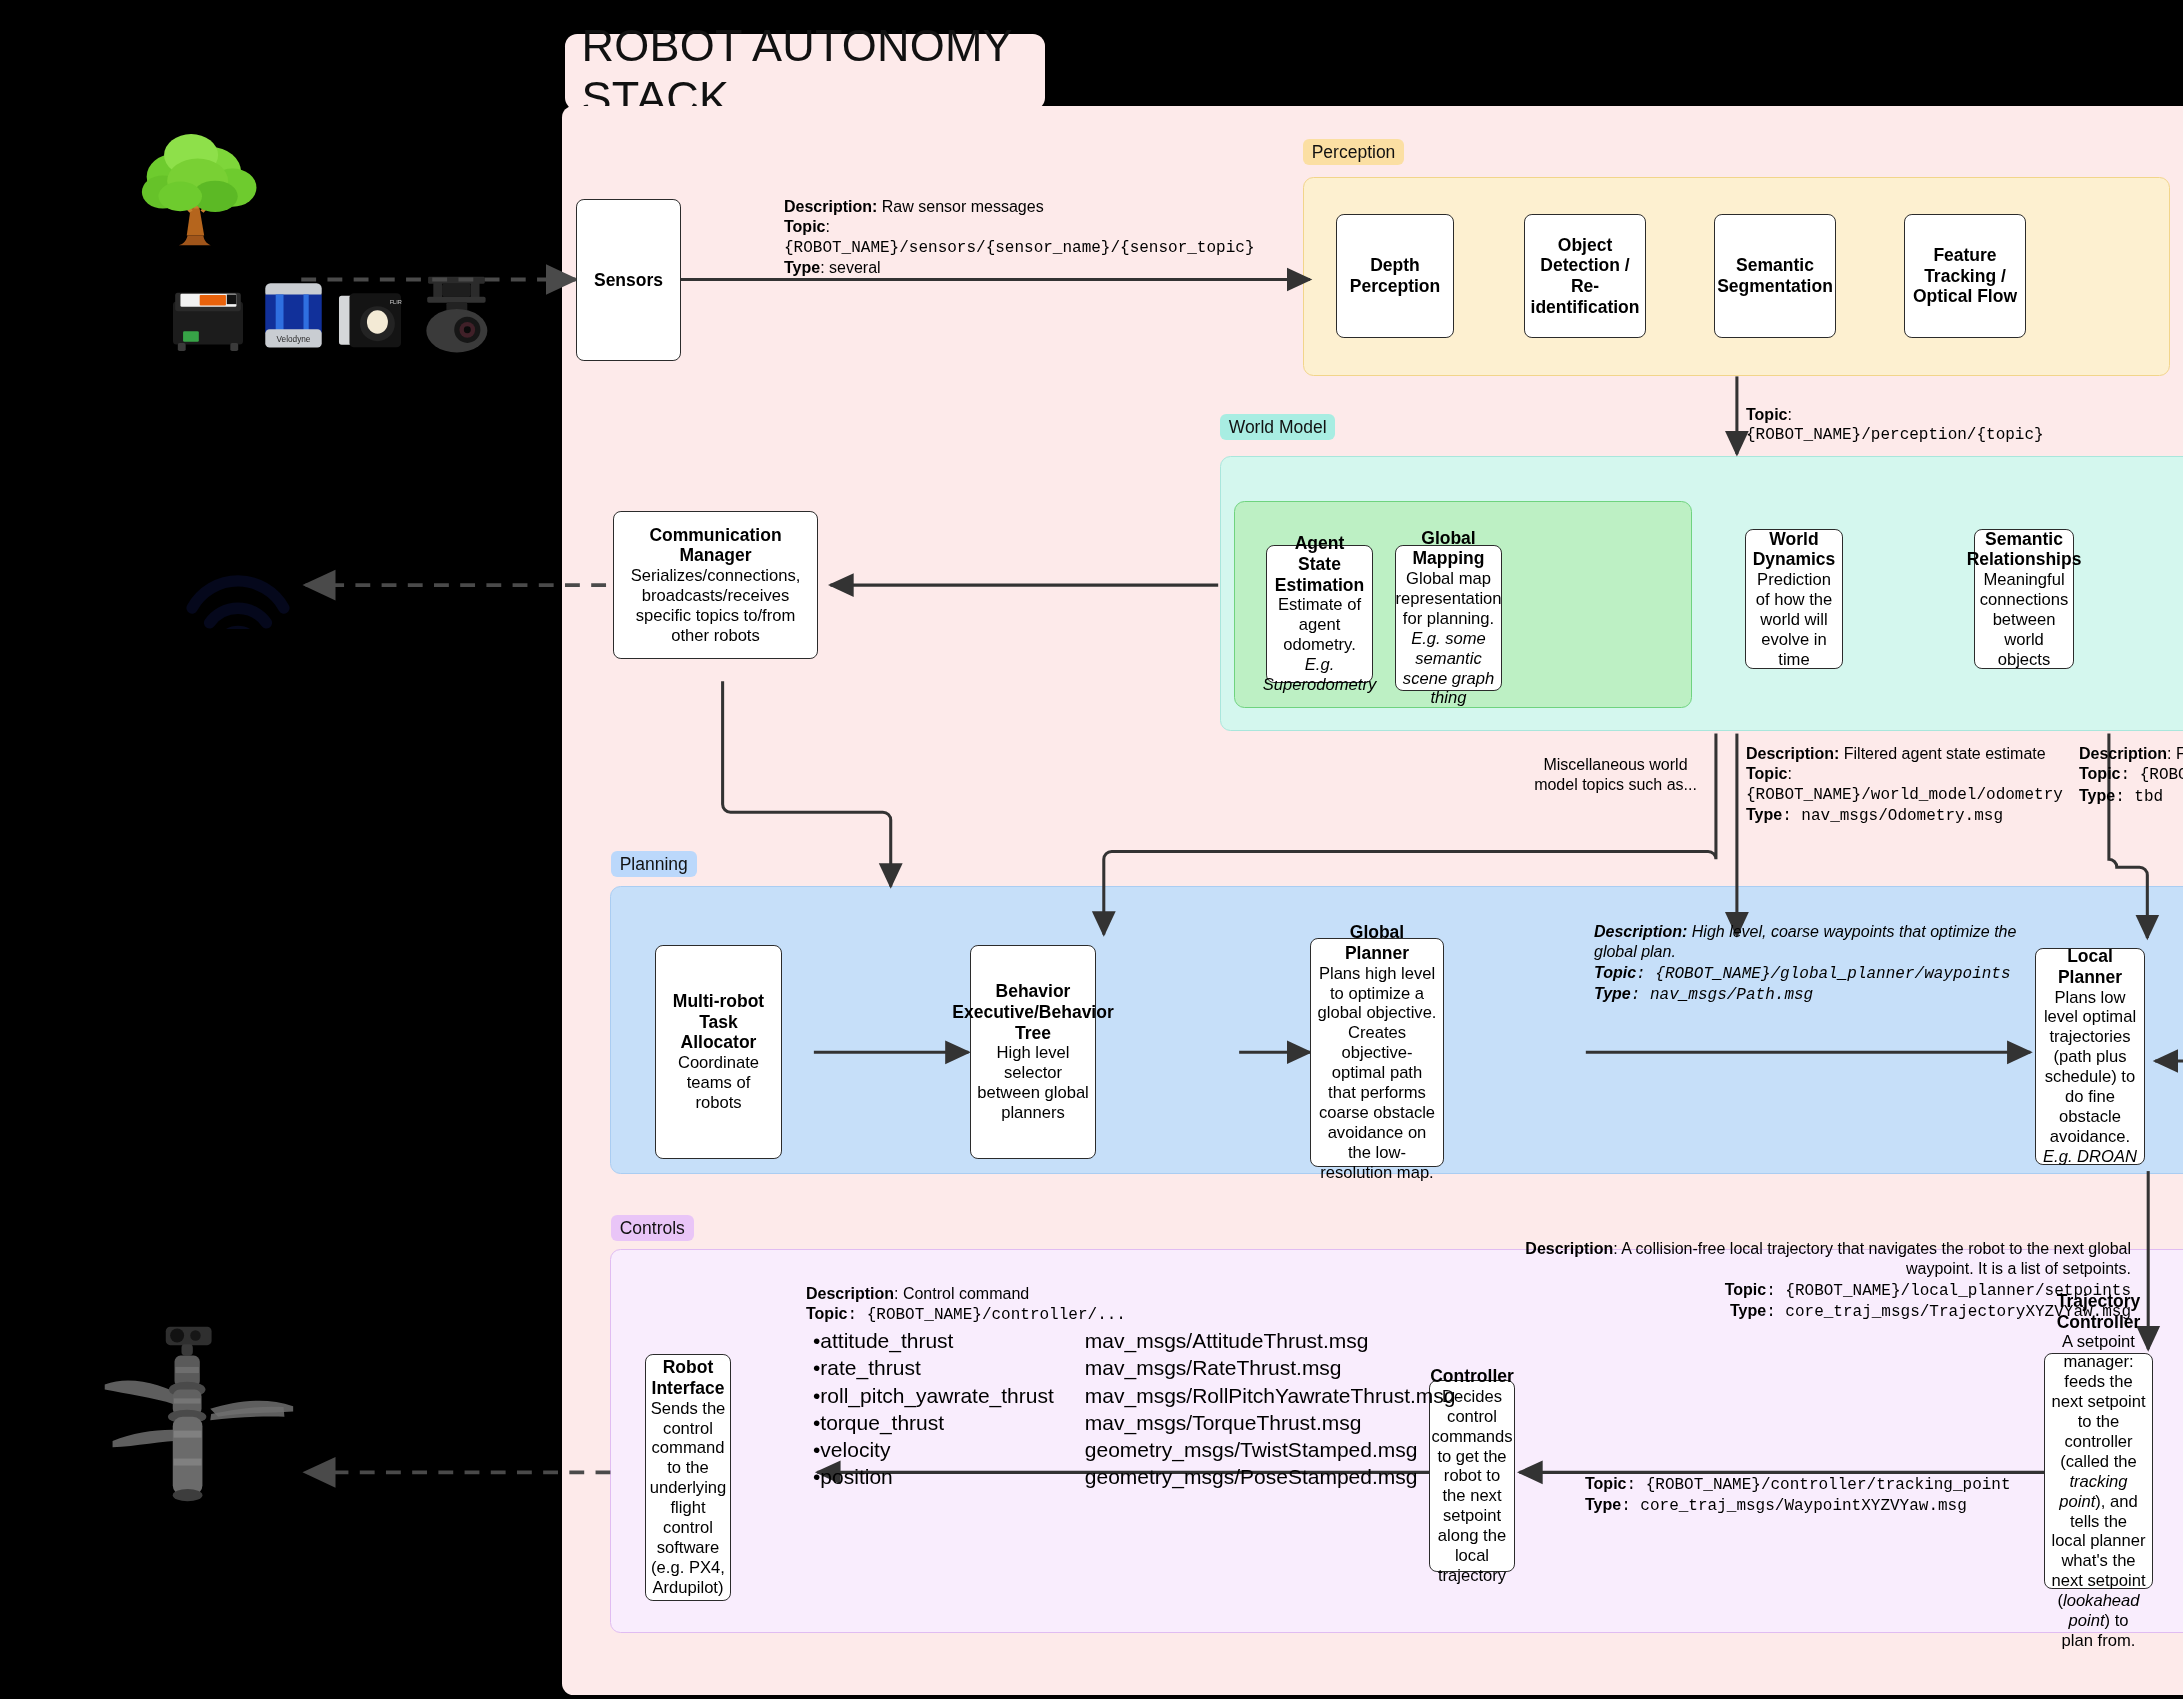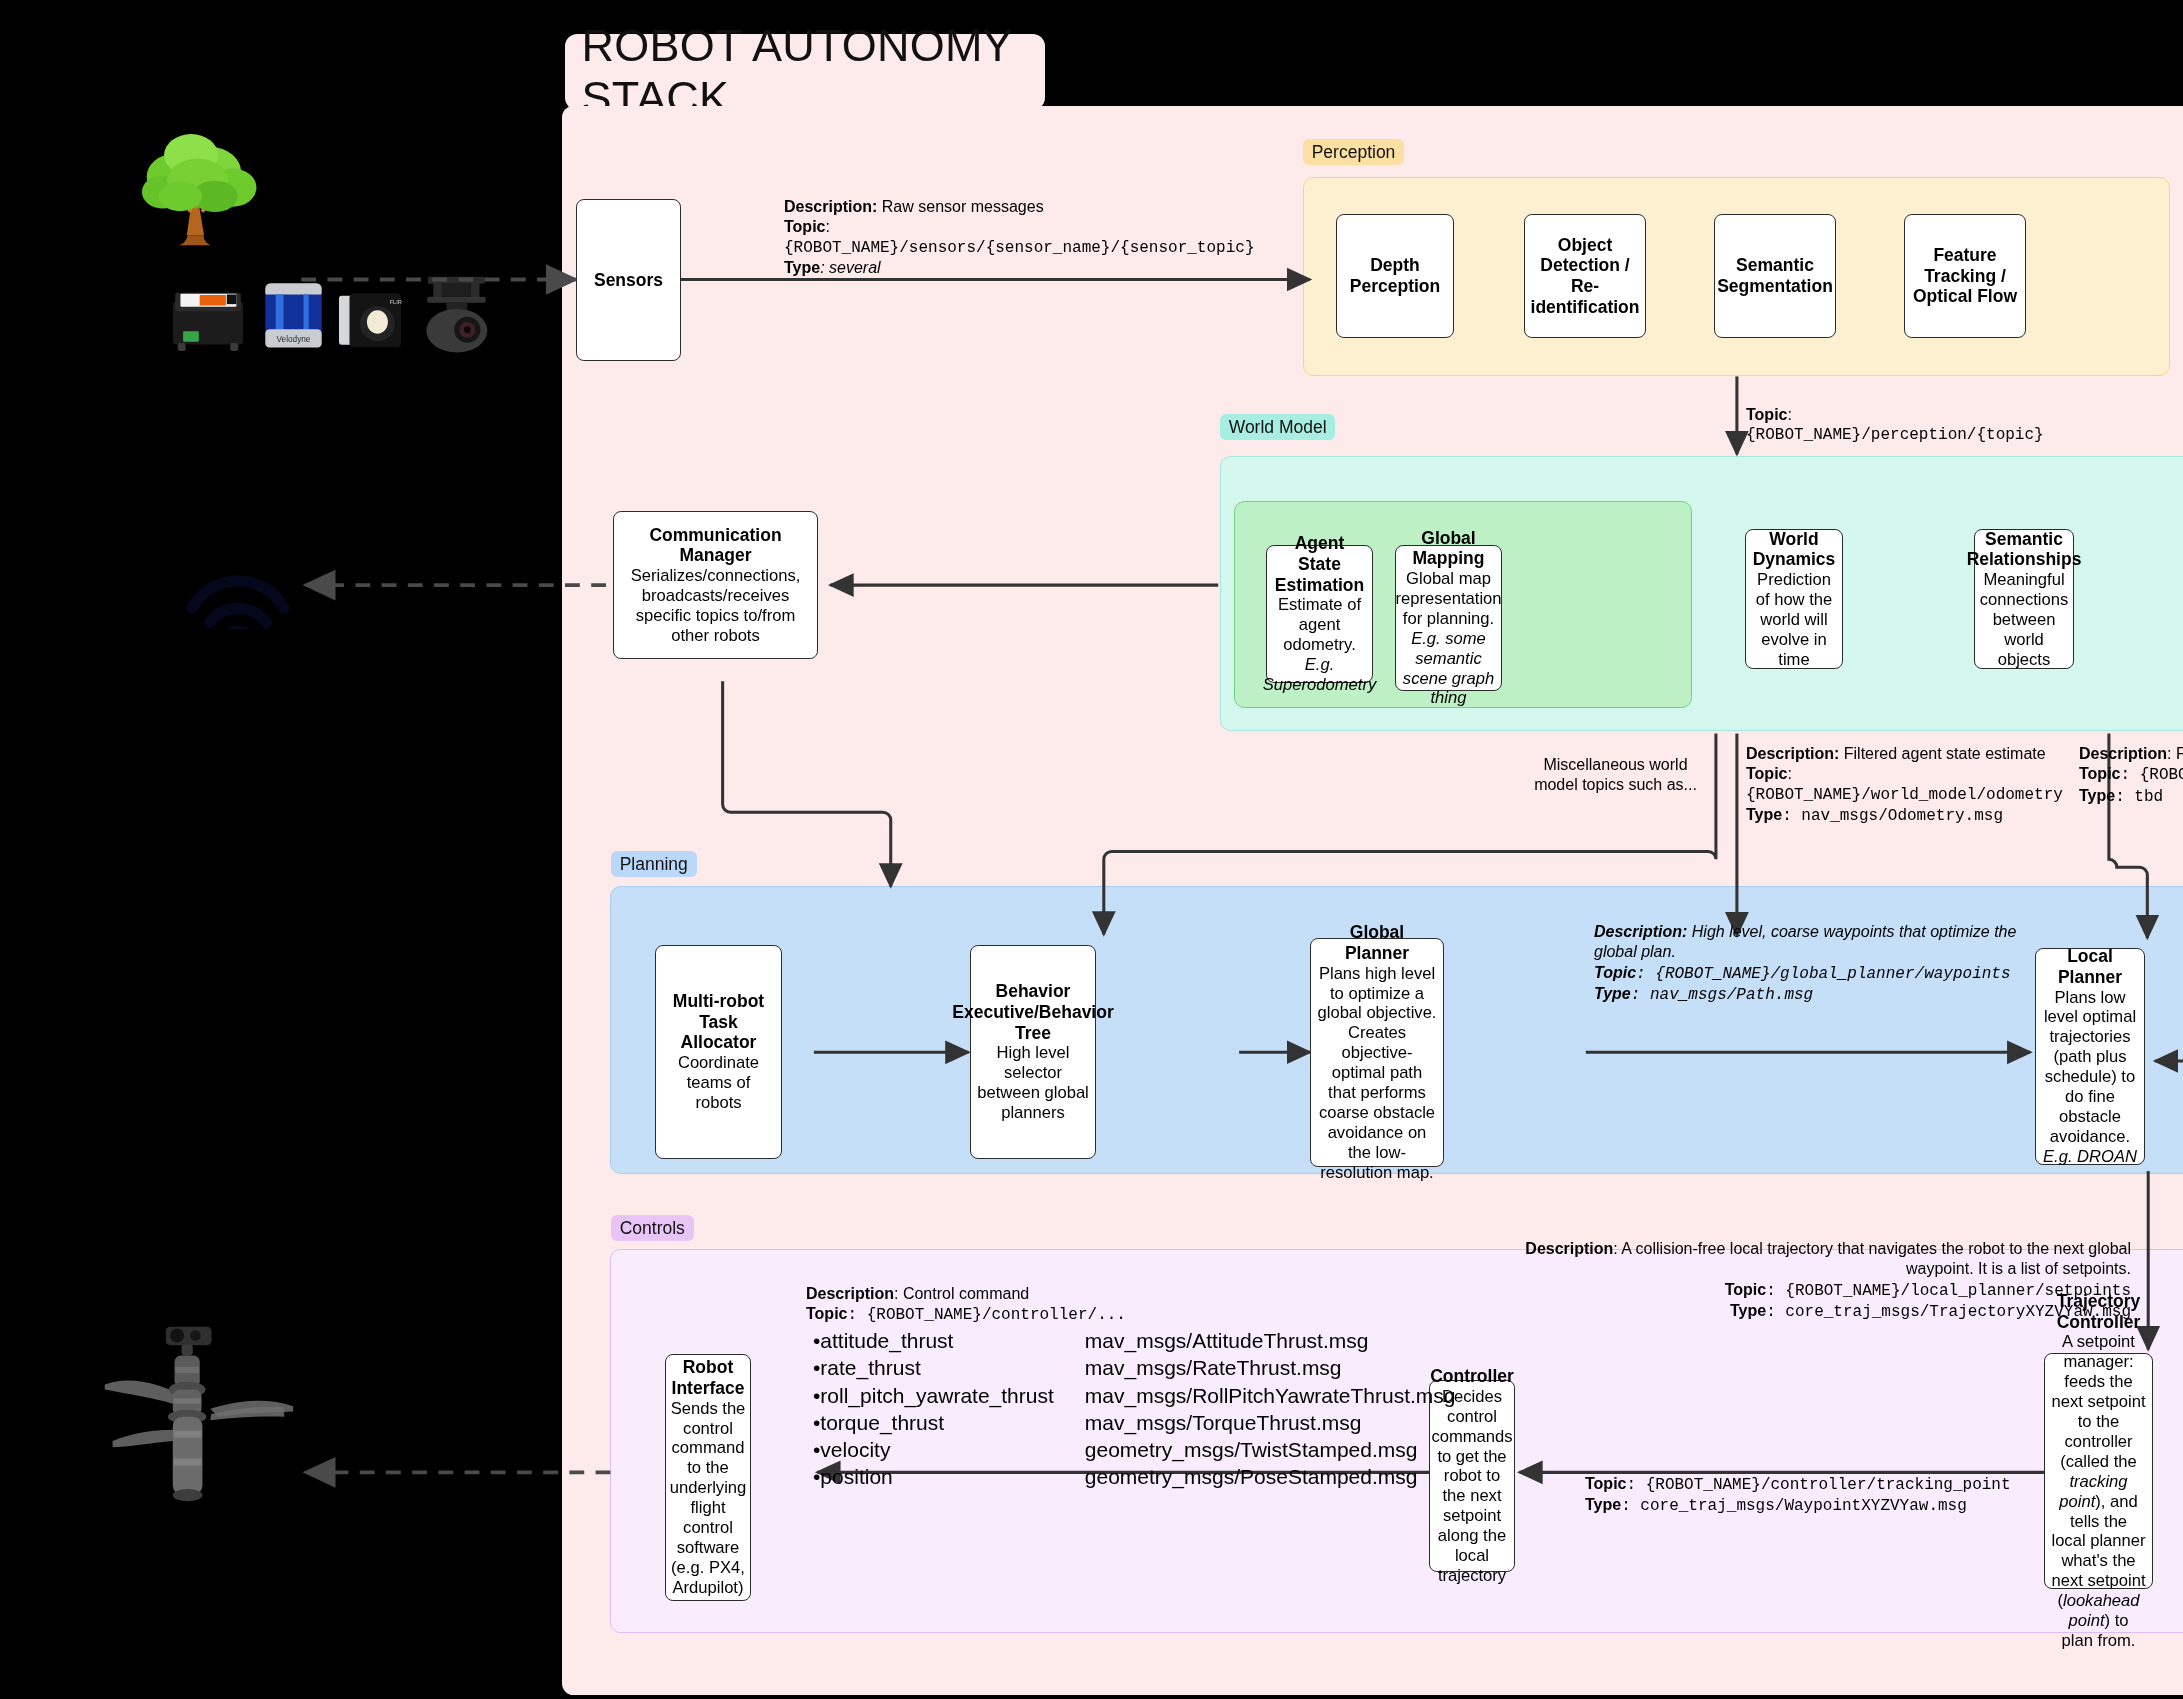--- a/index.html
+++ b/index.html
@@ -39,21 +39,21 @@
   #tag-perception{background:#fbdfa3;}
   #tag-worldmodel{background:#a8ede2;}
   #tag-slam{background:#7fdd90;}
   #tag-planning{background:#bbd8fb;}
   #tag-controls{background:#e9c5f7;}
 
   
   .ann{position:absolute;font-size:16px;line-height:1.28;color:#000;}
   .ann b{font-weight:bold;}
   .mono{font-family:"Liberation Mono",monospace;}
-  .ital{font-style:italic;margin-top:16px;}
+  .ital{margin-top:16px;}
   .ann.right{text-align:right;}
   .ann.center{text-align:center;}
 
   
   .msgtab{position:absolute;font-size:21px;line-height:1.3;
           font-family:Liberation Sans, sans-serif;}
   .msgtab table{border-collapse:collapse;}
   .msgtab td{padding:0 0 0 0;vertical-align:top;white-space:nowrap;}
   .msgtab td.k{padding-right:31px;}
 
@@ -286,21 +286,21 @@
   <div class="node" style="left:1310px;top:938px;width:134px;height:229px;">
     <div class="t">Global Planner</div>
     <div class="d">Plans high level to optimize a global objective. Creates objective-optimal path that performs coarse obstacle avoidance on the low-resolution map.</div>
   </div>
   <div class="node" style="left:2035px;top:948px;width:110px;height:217px;">
     <div class="t">Local Planner</div>
     <div class="d">Plans low level optimal trajectories (path plus schedule) to do fine obstacle avoidance.</div>
     <div class="i">E.g. DROAN</div>
   </div>
 
-  <div class="node" style="left:645px;top:1354px;width:86px;height:247px;margin-left:20px;">
+  <div class="node" style="left:645px;top:1354px;width:86px;height:247px;">
     <div class="t">Robot Interface</div>
     <div class="d">Sends the control command to the underlying flight control software (e.g. PX4, Ardupilot)</div>
   </div>
   <div class="node" style="left:1429px;top:1380px;width:86px;height:192px;">
     <div class="t">Controller</div>
     <div class="d">Decides control commands to get the robot to the next setpoint along the local trajectory</div>
   </div>
   <div class="node" style="left:2044px;top:1353px;width:109px;height:236px;">
     <div class="t">Trajectory Controller</div>
     <div class="d"><span>A setpoint manager: feeds the next setpoint to the controller (called the </span><i>tracking point</i><span>), and tells the local planner what's the next setpoint (</span><i>lookahead point</i><span>) to plan from.</span></div>

